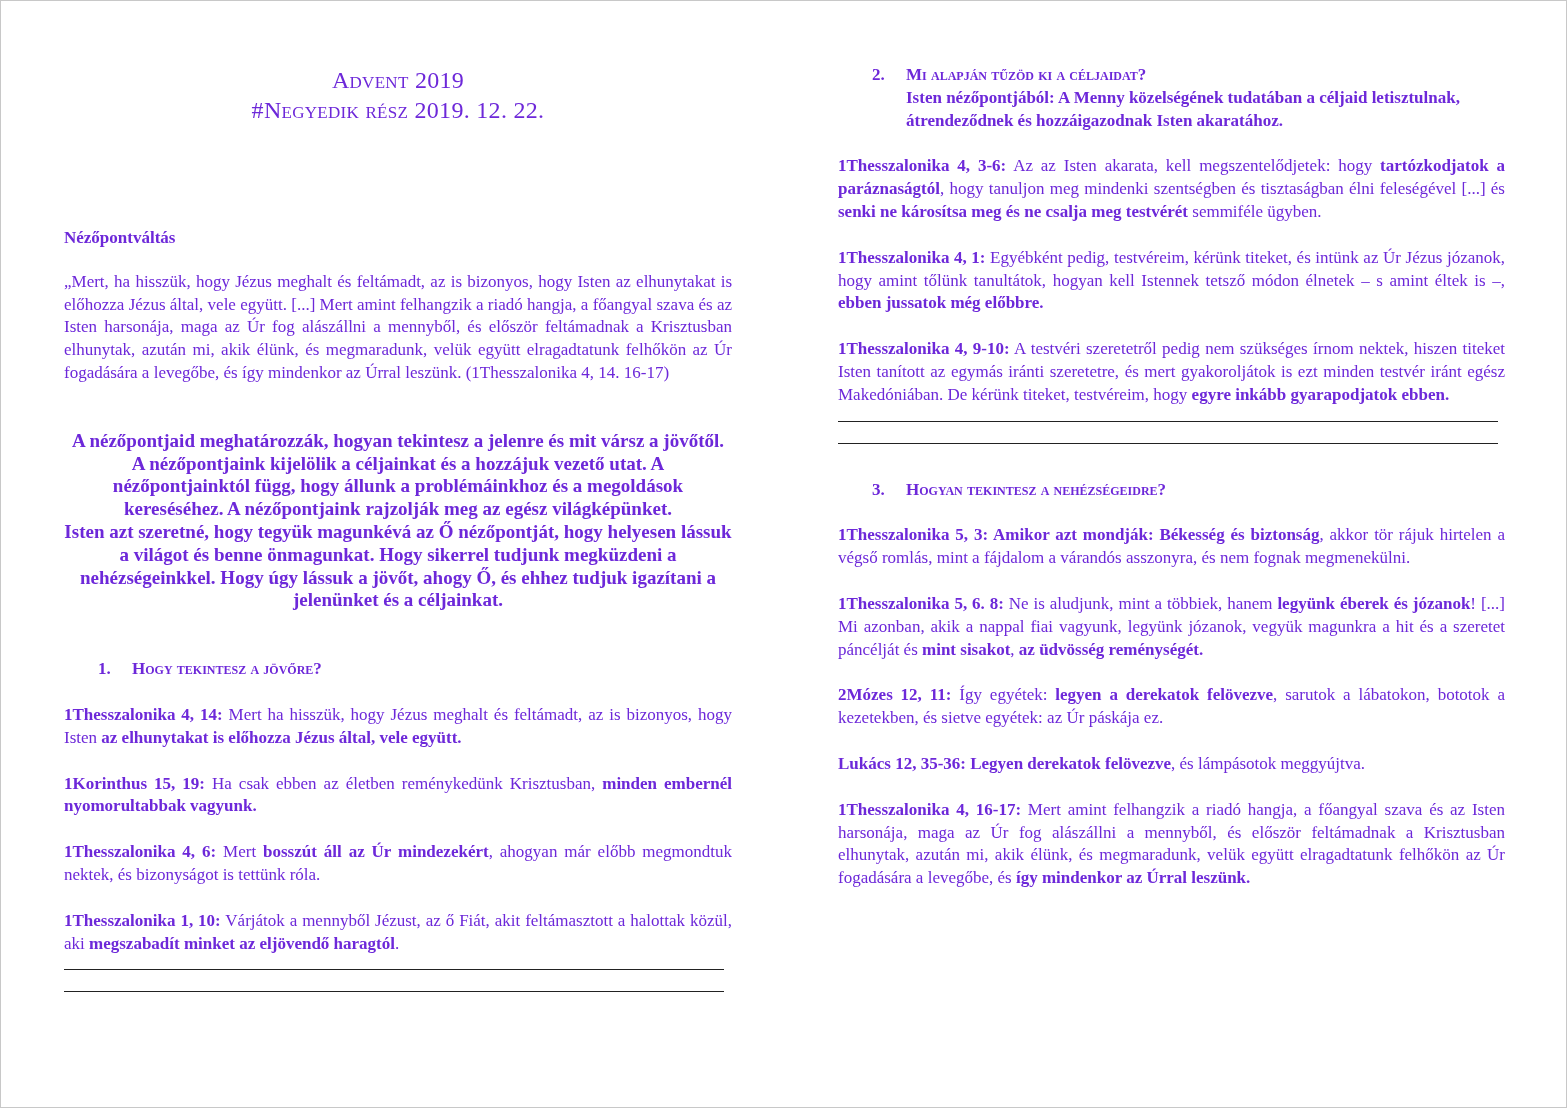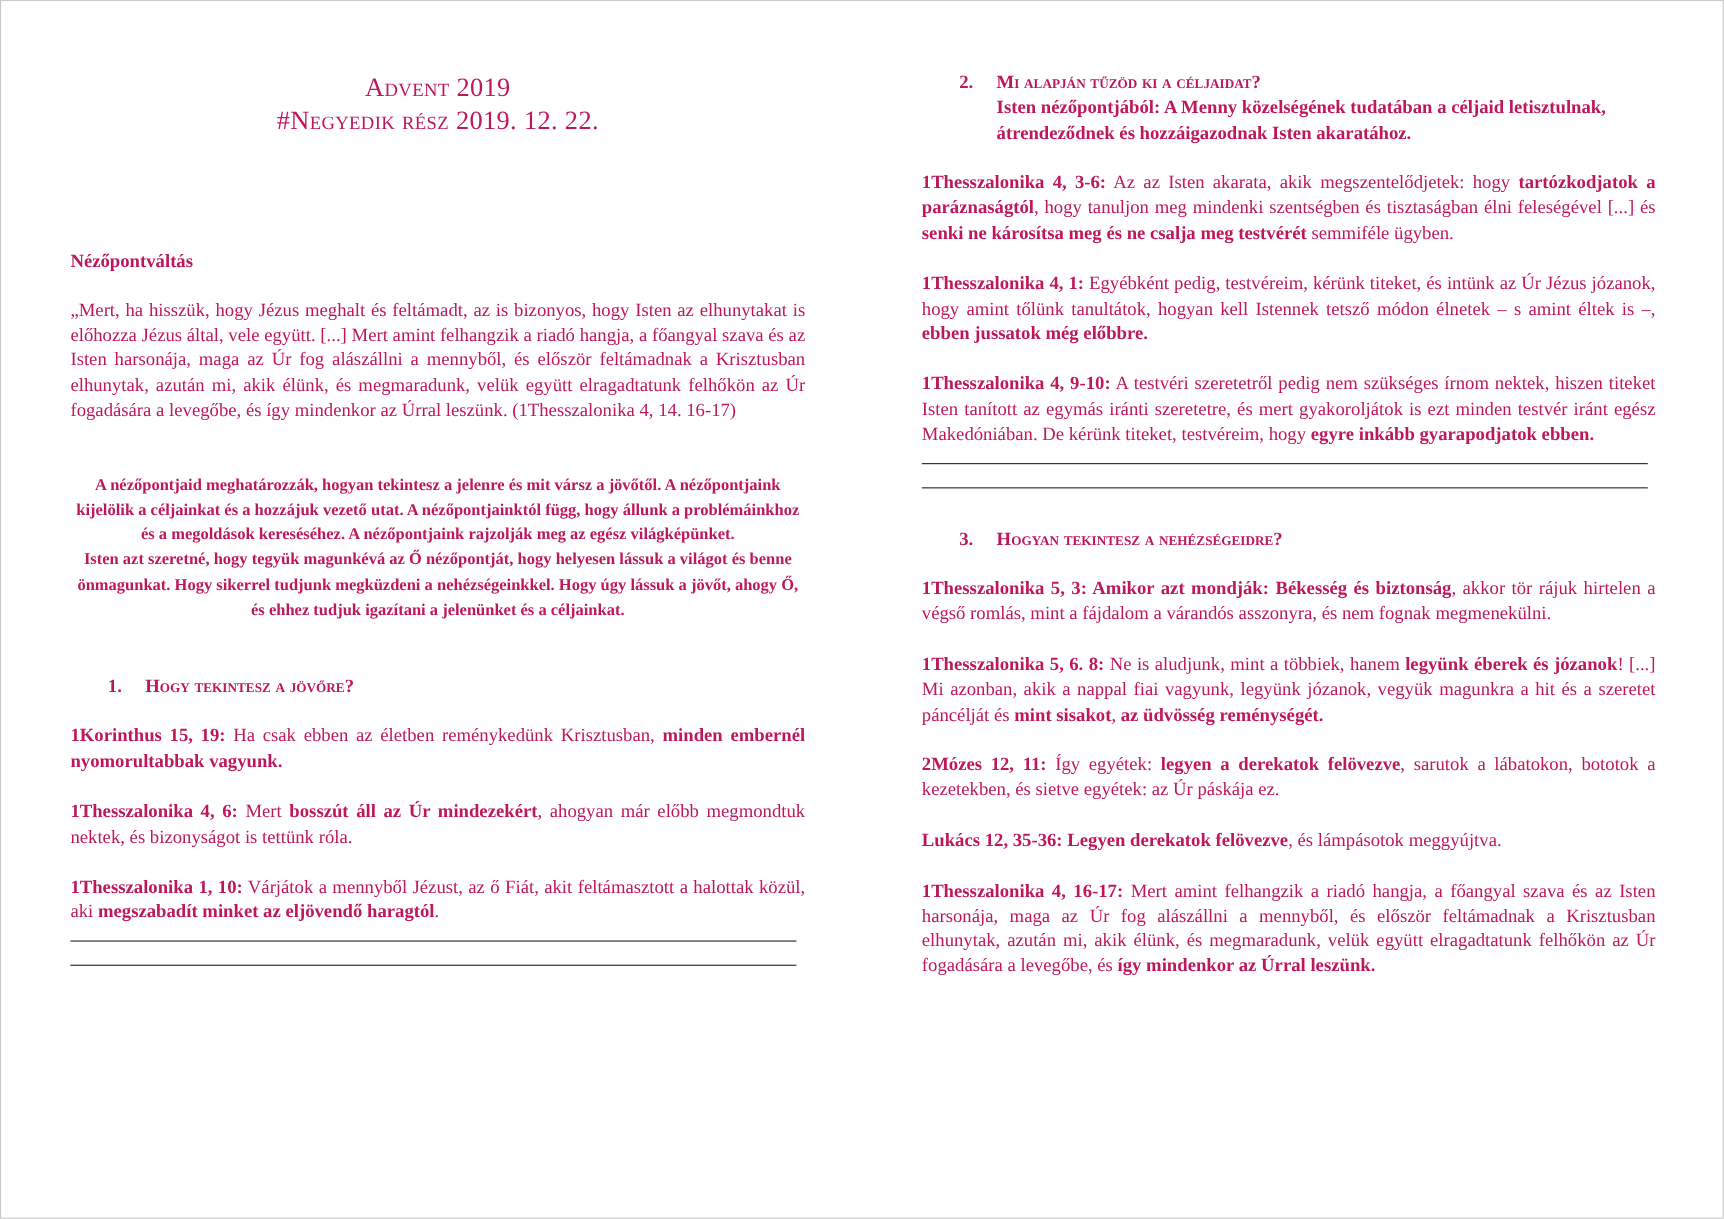--- a/index.html
+++ b/index.html
@@ -1,30 +1,30 @@
 <!DOCTYPE html>
 <html><head>
 <meta charset="utf-8">
 <style>
   html, body { margin: 0; padding: 0; background: #ffffff; }
   body { width: 1567px; height: 1108px; position: relative; overflow: hidden; }
   .page {
     position: absolute; left: 0; top: 0; width: 1565px; height: 1106px;
     border: 1px solid #c8c8c8; background: #fff;
     font-family: "Liberation Serif", "DejaVu Serif", serif;
-    color: #be185d; font-size: 17px; line-height: 22.8px;
+    color: #6d28d9; font-size: 17px; line-height: 22.8px;
   }
   .col { position: absolute; top: 0; }
   .col-left { left: 63px; width: 668px; }
   .col-right { left: 837px; width: 667px; }
 
   .title { text-align: center; font-size: 24px; line-height: 30px; margin-top: 64px; font-variant: small-caps; letter-spacing: 0.3px; }
   .section-head { font-weight: bold; margin-top: 102px; }
   .quote { text-align: justify; margin-top: 21px; }
-  .center-bold { font-weight: bold; text-align: center; font-size: 15px; }
+  .center-bold { font-weight: bold; text-align: center; font-size: 19px; }
   .cb1 { margin-top: 45px; }
   .cb2 { }
 
   .point { display: flex; }
   .point .num { width: 34px; flex: none; font-weight: bold; padding-left: 34px; }
   .point .body { flex: 1; }
   .point .q { font-variant: small-caps; font-weight: bold; }
   .point .a { font-weight: bold; }
   .p1 { margin-top: 46px; }
 
@@ -58,41 +58,42 @@
     <div class="center-bold cb1">A nézőpontjaid meghatározzák, hogyan tekintesz a jelenre és mit vársz a jövőtől. A nézőpontjaink kijelölik a céljainkat és a hozzájuk vezető utat. A nézőpontjainktól függ, hogy állunk a problémáinkhoz és a megoldások kereséséhez. A nézőpontjaink rajzolják meg az egész világképünket.</div>
     <div class="center-bold cb2">Isten azt szeretné, hogy tegyük magunkévá az Ő nézőpontját, hogy helyesen lássuk a világot és benne önmagunkat. Hogy sikerrel tudjunk megküzdeni a nehézségeinkkel. Hogy úgy lássuk a jövőt, ahogy Ő, és ehhez tudjuk igazítani a jelenünket és a céljainkat.</div>
 
     <div class="point p1">
       <span class="num">1.</span>
       <div class="body">
         <div class="q">Hogy tekintesz a jövőre?</div>
       </div>
     </div>
     <div class="verses">
+        <div class="verse"><span class="ref">1Thesszalonika 4, 14:</span><span> Mert ha hisszük, hogy Jézus meghalt és feltámadt, az is bizonyos, hogy Isten </span><b>az elhunytakat is előhozza Jézus által, vele együtt.</b></div>
         <div class="verse"><span class="ref">1Korinthus 15, 19:</span><span> Ha csak ebben az életben reménykedünk Krisztusban, </span><b>minden embernél nyomorultabbak vagyunk.</b></div>
         <div class="verse"><span class="ref">1Thesszalonika 4, 6:</span><span> Mert </span><b>bosszút áll az Úr mindezekért</b><span>, ahogyan már előbb megmondtuk nektek, és bizonyságot is tettünk róla.</span></div>
         <div class="verse"><span class="ref">1Thesszalonika 1, 10:</span><span> Várjátok a mennyből Jézust, az ő Fiát, akit feltámasztott a halottak közül, aki </span><b>megszabadít minket az eljövendő haragtól</b><span>.</span></div>
       </div>
 
     <div class="left-rules">
       <div class="rule r1"></div>
       <div class="rule r2"></div>
     </div>
   </div>
 
   <div class="col col-right">
     <div class="point p2">
       <span class="num">2.</span>
       <div class="body">
         <div class="q">Mi alapján tűzöd ki a céljaidat?</div>
         <div class="a">Isten nézőpontjából: A Menny közelségének tudatában a céljaid letisztulnak, átrendeződnek és hozzáigazodnak Isten akaratához.</div>
       </div>
     </div>
     <div class="verses">
-        <div class="verse"><span class="ref">1Thesszalonika 4, 3-6:</span><span> Az az Isten akarata, akik megszentelődjetek: hogy </span><b>tartózkodjatok a paráznaságtól</b><span>, hogy tanuljon meg mindenki szentségben és tisztaságban élni feleségével [...] és </span><b>senki ne károsítsa meg és ne csalja meg testvérét</b><span> semmiféle ügyben.</span></div>
+        <div class="verse"><span class="ref">1Thesszalonika 4, 3-6:</span><span> Az az Isten akarata, kell megszentelődjetek: hogy </span><b>tartózkodjatok a paráznaságtól</b><span>, hogy tanuljon meg mindenki szentségben és tisztaságban élni feleségével [...] és </span><b>senki ne károsítsa meg és ne csalja meg testvérét</b><span> semmiféle ügyben.</span></div>
         <div class="verse"><span class="ref">1Thesszalonika 4, 1:</span><span> Egyébként pedig, testvéreim, kérünk titeket, és intünk az Úr Jézus józanok, hogy amint tőlünk tanultátok, hogyan kell Istennek tetsző módon élnetek – s amint éltek is –, </span><b>ebben jussatok még előbbre.</b></div>
         <div class="verse"><span class="ref">1Thesszalonika 4, 9-10:</span><span> A testvéri szeretetről pedig nem szükséges írnom nektek, hiszen titeket Isten tanított az egymás iránti szeretetre, és mert gyakoroljátok is ezt minden testvér iránt egész Makedóniában. De kérünk titeket, testvéreim, hogy </span><b>egyre inkább gyarapodjatok ebben.</b></div>
       </div>
 
     <div class="right-rules">
       <div class="rule r1"></div>
       <div class="rule r2"></div>
     </div>
 
     <div class="point p3">

